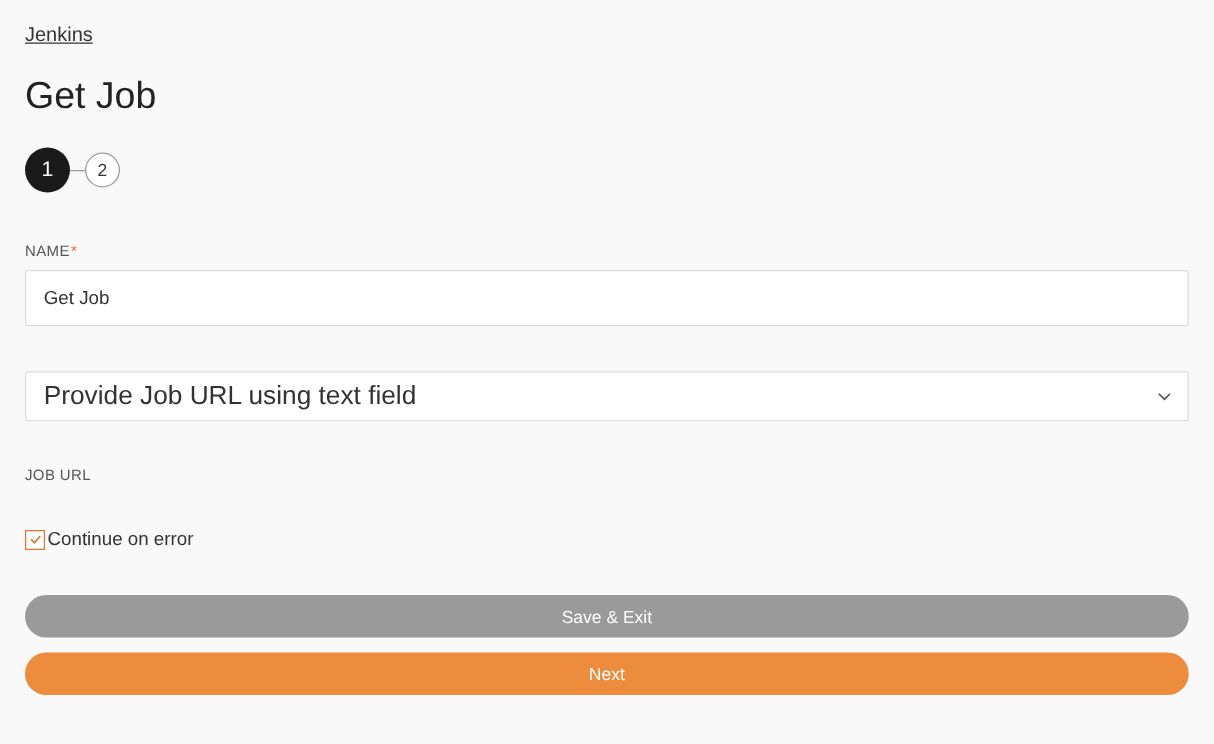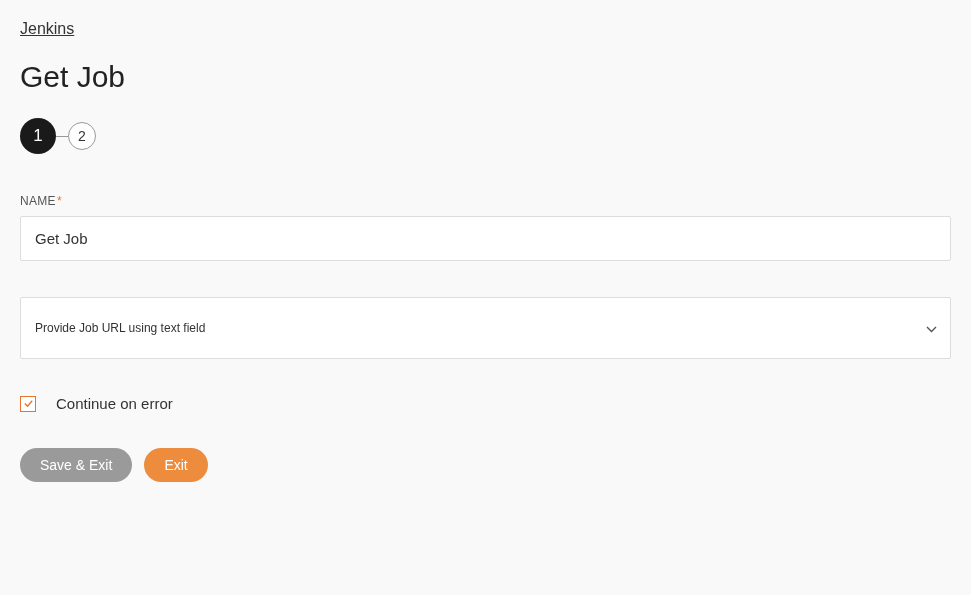--- a/index.html
+++ b/index.html
@@ -81,22 +81,22 @@
       border-radius: 2px;
       background: #fff;
       color: #333;
       font-family: inherit;
     }
     .select-wrapper {
       position: relative;
     }
     .select-input {
       width: 100%;
-      padding: 23px 14px;
-      font-size: 12px;
+      padding: 7px 14px;
+      font-size: 21px;
       border: 1px solid #ddd;
       border-radius: 2px;
       background: #fff;
       color: #333;
       appearance: none;
       font-family: inherit;
       cursor: pointer;
     }
     .chevron {
       position: absolute;
@@ -120,21 +120,21 @@
       border-radius: 2px;
       display: flex;
       align-items: center;
       justify-content: center;
       font-size: 10px;
       font-family: serif;
     }
     .checkbox-row {
       display: flex;
       align-items: center;
-      gap: 20px;
+      gap: 2px;
       margin-bottom: 36px;
       margin-top: 20px;
     }
     .checkbox {
       width: 16px;
       height: 16px;
       border: 1px solid #e8732e;
       background: #fff;
       display: flex;
       align-items: center;
@@ -145,20 +145,21 @@
       width: 11px;
       height: 11px;
     }
     .checkbox-label {
       font-size: 15px;
       color: #333;
     }
     .button-row {
       display: flex;
       gap: 12px;
+      flex-direction: column;
     }
     .btn {
       padding: 9px 20px;
       border: none;
       border-radius: 18px;
       font-size: 14px;
       cursor: pointer;
       color: #fff;
       font-family: inherit;
     }
@@ -196,30 +197,33 @@
     <div class="select-input">Provide Job URL using text field</div>
     <span class="chevron">
       <svg width="11" height="7" viewBox="0 0 11 7" fill="none">
         <path d="M1 1L5.5 5.5L10 1" stroke="#555" stroke-width="1.4"></path>
       </svg>
     </span>
   </div>
 </div>
 
 <div class="field-group">
+  <label class="field-label">
+    <span>JOB URL</span>
+  </label>
 </div>
 
 <div class="checkbox-row">
   <div class="checkbox">
     <svg viewBox="0 0 12 12">
       <path d="M2 6L5 9L10 3" stroke="#e8732e" stroke-width="1.4" fill="none"></path>
     </svg>
   </div>
   <span class="checkbox-label">Continue on error</span>
 </div>
 
 <div class="button-row">
   <button class="btn btn-gray">Save &amp; Exit</button>
-  <button class="btn btn-orange">Exit</button>
+  <button class="btn btn-orange">Next</button>
 </div>
 
 
 
 
 </body></html>

